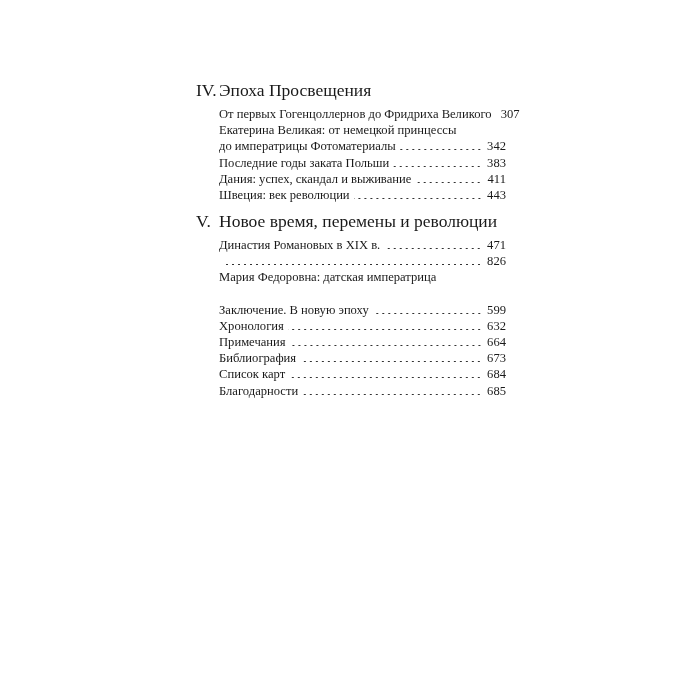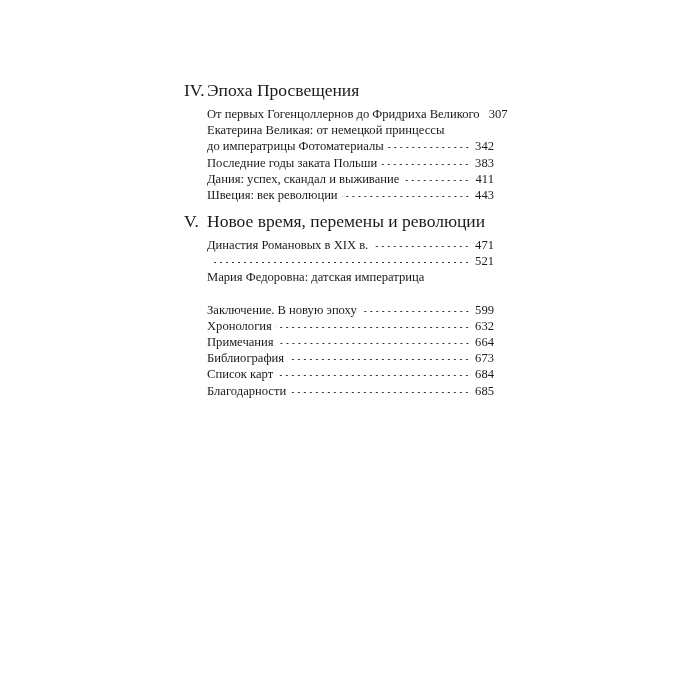--- a/index.html
+++ b/index.html
@@ -1,27 +1,27 @@
 <!DOCTYPE html>
 <html><head>
 <meta charset="utf-8">
 <style>
   html, body { margin: 0; padding: 0; }
   body {
     width: 700px; height: 700px; background: #ffffff; position: relative; overflow: hidden;
     font-family: "DejaVu Serif", "Liberation Serif", serif; color: #1a1a1a;
   }
   .page { position: absolute; left: 0; top: 0; width: 700px; height: 700px; }
-  .section { position: absolute; left: 184px; width: 310px; }
+  .section { position: absolute; left: 196px; width: 310px; }
   .heading { position: relative; height: 22px; font-family: "Liberation Serif", serif; font-size: 17.5px; line-height: 22px; white-space: nowrap; }
   .heading .num { position: absolute; left: 0; top: 0; }
   .heading .title { position: absolute; left: 23px; top: 0; }
   .entries { margin-left: 23px; margin-top: 5px; width: 287px; }
   .entry { font-family: "Liberation Serif", serif; font-size: 12.6px; line-height: 16.2px; }
-  .line { display: flex; align-items: flex-start; height: 16.2px; white-space: nowrap; }
+  .line { display: flex; align-items: center; height: 16.2px; white-space: nowrap; }
   .line .text { flex: 0 0 auto; }
   .line .dots {
     flex: 1 1 auto; overflow: hidden; margin: 0 4px; height: 12px; position: relative; top: -1px;
     background-image: radial-gradient(circle, #333 0.75px, transparent 0.9px);
     background-size: 6px 3px; background-repeat: repeat-x; background-position: right bottom;
   }
   .line .page-num { flex: 0 0 auto; text-align: right; min-width: 20px; }
   .spacer { height: 16px; }
   #sec4 { top: 79px; }
   #sec5 { top: 210px; }
@@ -87,21 +87,21 @@
       <div class="entry">
         <div class="line">
           <span class="text">Династия Романовых в XIX в.</span>
           <span class="dots"></span>
           <span class="page-num">471</span>
         </div>
       </div>
       <div class="entry">
         <div class="line">
           <span class="dots"></span>
-          <span class="page-num">521</span>
+          <span class="page-num">826</span>
         </div>
       </div>
       <div class="entry">
         <div class="line">
           <span class="text">Мария Федоровна: датская императрица</span>
         </div>
       </div>
 
       <div class="spacer"></div>
 

